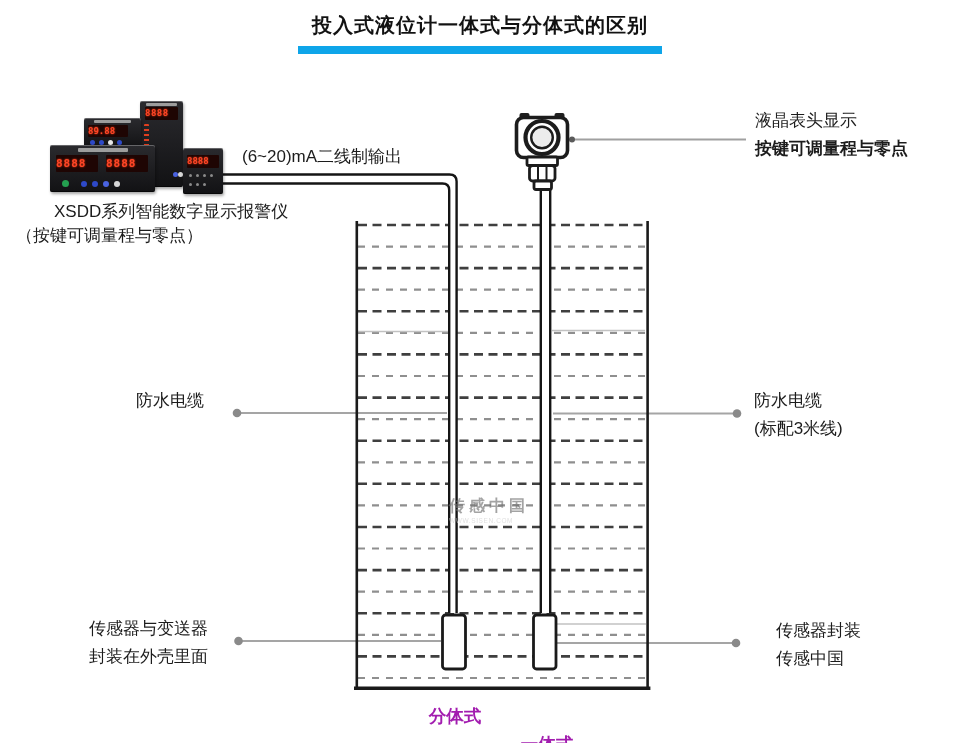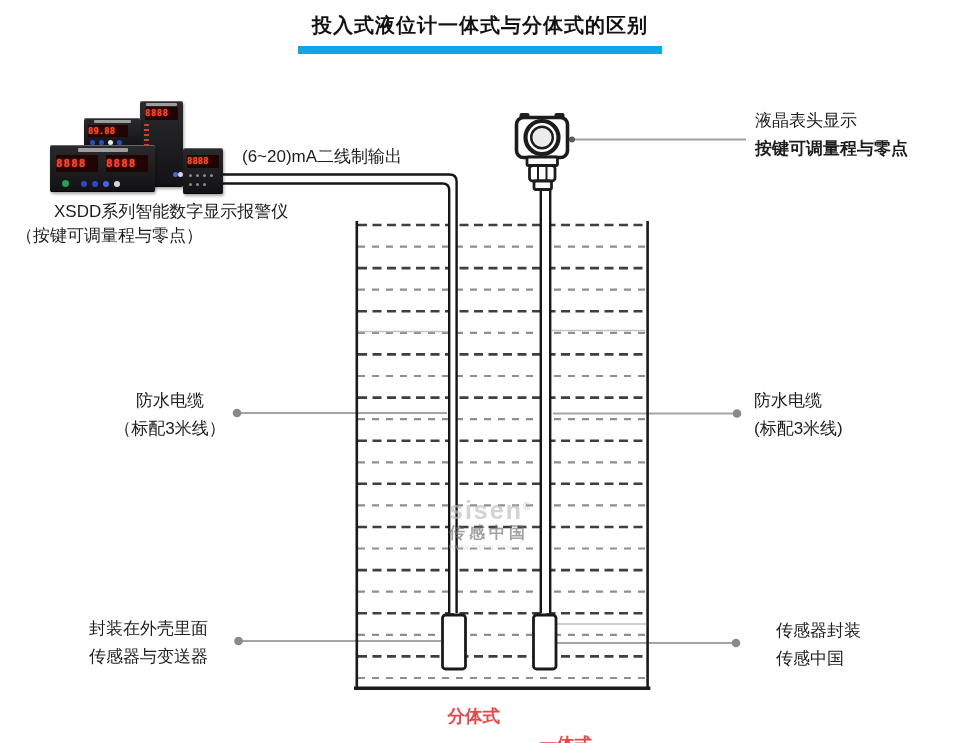--- a/index.html
+++ b/index.html
@@ -10,21 +10,21 @@
   .abs{position:absolute;}
   
   .title-wrap{position:absolute;top:12px;left:0;right:0;text-align:center;}
   .title{
     display:inline-block;font-size:20px;font-weight:bold;letter-spacing:1px;color:#121212;
     padding:0 14px 7px 14px;border-bottom:8px solid #0ea5e9;
   }
   
   .lbl{position:absolute;font-size:17px;color:#1c1c1c;line-height:28px;white-space:nowrap;}
   .lbl.center{text-align:center;}
-  .caption{position:absolute;font-size:17.5px;font-weight:600;color:#ef4444;text-align:right;width:90px;}
+  .caption{position:absolute;font-size:17.5px;font-weight:600;color:#a21caf;text-align:center;width:90px;}
   
   .meter{
     position:absolute;background:linear-gradient(#2a2a2e,#121214);border-radius:2px;
     box-shadow:inset 0 1px 0 rgba(255,255,255,.28), inset 0 -1px 0 rgba(0,0,0,.6), 1px 2px 3px rgba(0,0,0,.35);
   }
   .led{
     position:absolute;background:#1e0503;color:#ff4526;border-radius:1px;
     font-family:"DejaVu Sans Mono",monospace;font-weight:bold;text-align:left;
     text-shadow:0 0 2px rgba(255,70,30,.95);overflow:hidden;
   }
@@ -128,21 +128,20 @@
     <circle cx="542" cy="137.5" r="10.8" fill="#ececec" stroke="#1c1c1c" stroke-width="2.4"></circle>
     <rect x="527" y="157" width="30.5" height="8.5" rx="1.5" fill="#ffffff" stroke="#1c1c1c" stroke-width="2.8"></rect>
     <rect x="529.5" y="165.5" width="25.5" height="15.5" rx="3" fill="#ffffff" stroke="#1c1c1c" stroke-width="2.8"></rect>
     <line x1="538" y1="167" x2="538" y2="180" stroke="#1c1c1c" stroke-width="2"></line>
     <line x1="546.5" y1="167" x2="546.5" y2="180" stroke="#1c1c1c" stroke-width="2"></line>
     <rect x="534" y="181" width="17.5" height="8.5" rx="2" fill="#ffffff" stroke="#1c1c1c" stroke-width="2.8"></rect>
   </g>
 </svg>
 
 <div class="watermark">
-  <div class="wm-brand"><span>sisen</span><span class="wm-reg">®</span></div>
   <div class="wm-tag">传感中国</div>
   <div class="wm-url">WWW.SISEN.COM</div>
 </div>
 
 <div>
 
   <div class="meter" style="left:140px;top:101px;width:43px;height:86px;">
     <div class="strip" style="top:2px;left:6px;right:6px;"></div>
     <div class="led" style="top:6px;left:5px;width:33px;height:13px;font-size:9px;line-height:13px;letter-spacing:.5px;">8888</div>
     <div class="bargraph" style="left:4px;top:23px;width:5px;height:55px;"></div>
@@ -200,31 +199,30 @@
   <div class="lbl" style="left:16px;top:224px;line-height:24px;">（按键可调量程与零点）</div>
 </div>
 
 <div>
   <div class="lbl" style="left:755px;top:107px;">液晶表头显示</div>
   <div class="lbl" style="left:755px;top:135px;font-weight:bold;">按键可调量程与零点</div>
 </div>
 
 <div class="lbl center" style="left:95px;top:387px;width:150px;">
   <div>防水电缆</div>
-  <div>（标配3米线）</div>
 </div>
 
 <div class="lbl" style="left:754px;top:387px;">
   <div>防水电缆</div>
   <div>(标配3米线)</div>
 </div>
 
 <div class="lbl" style="left:89px;top:615px;">
+  <div>传感器与变送器</div>
   <div>封装在外壳里面</div>
-  <div>传感器与变送器</div>
 </div>
 
 <div class="lbl" style="left:754px;top:617px;margin-left:22px;">
   <div>传感器封装</div>
   <div>传感中国</div>
 </div>
 
 <div class="caption" style="left:410px;top:704px;">分体式</div>
 <div class="caption" style="left:502px;top:732px;">一体式</div>
 

